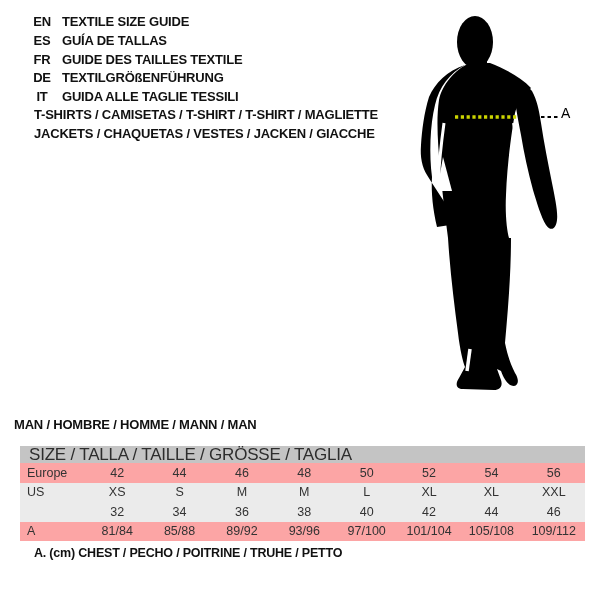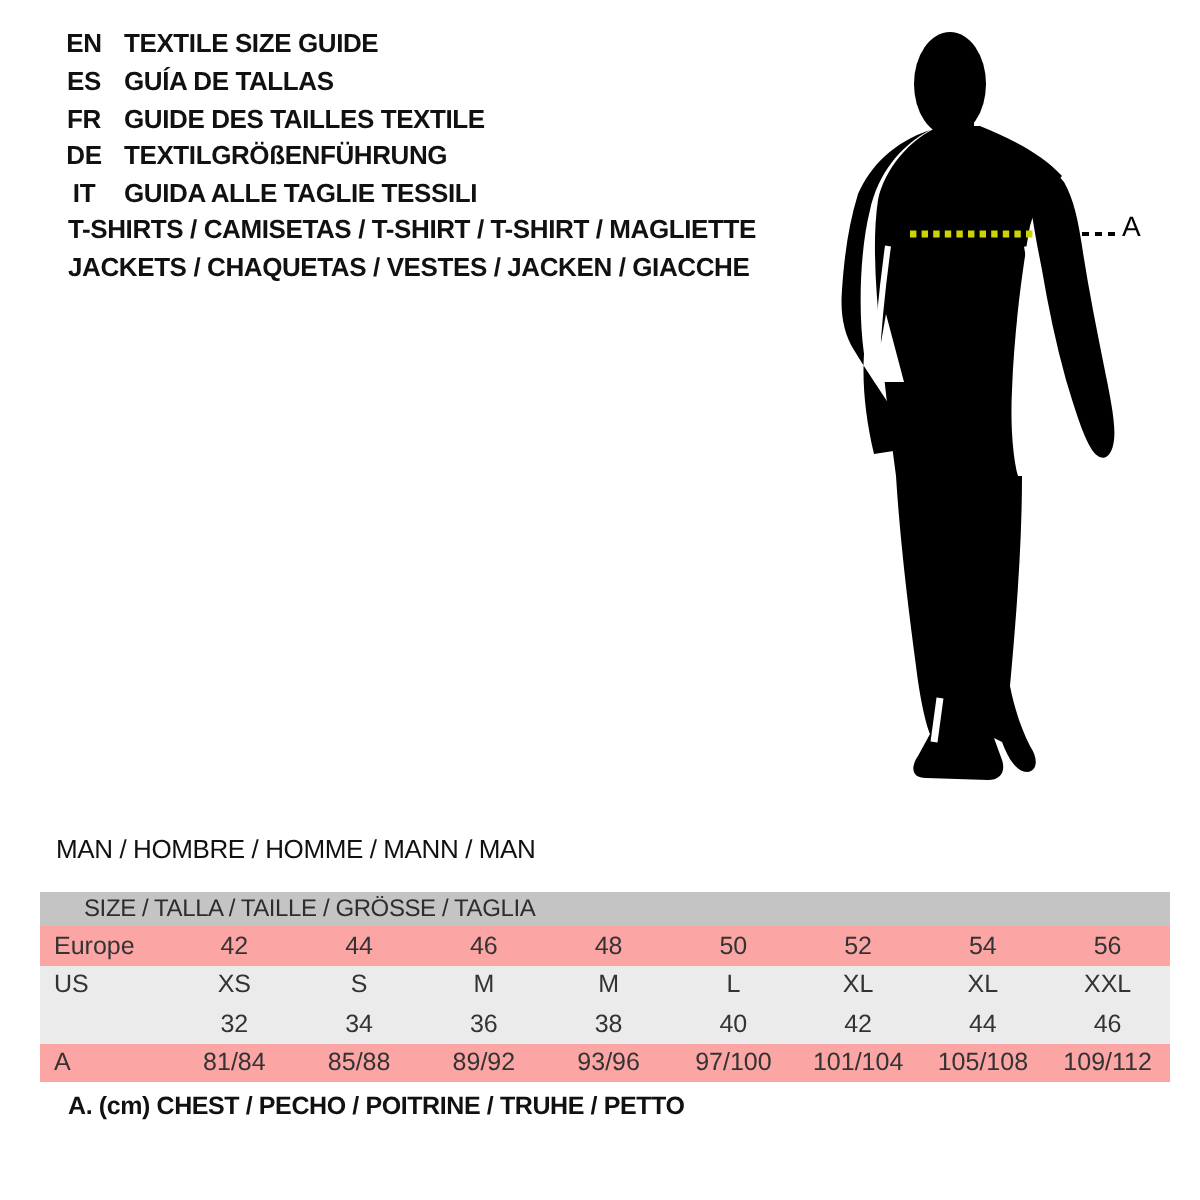--- a/index.html
+++ b/index.html
@@ -17,27 +17,27 @@
 
   
   .cats { left:34px; top:106px; font-weight:bold; font-size:13px;
           line-height:18.5px; letter-spacing:-0.2px; }
 
   
   .figure-wrap { left:395px; top:5px; width:185px; height:390px; }
   .a-label { left:561px; top:105px; font-size:14px; color:#000; }
 
   
-  .man-heading { left:28px; top:417px; font-weight:normal; font-size:13px;
+  .man-heading { left:14px; top:417px; font-weight:bold; font-size:13px;
                  letter-spacing:-0.2px; }
 
   
   .size-table { left:20px; top:446px; width:565px; font-size:12.5px; color:#333; }
-  .thead { background:#c4c4c4; height:17px; line-height:17px; padding-left:22px;
-           font-size:12px; color:#2d2d2d; letter-spacing:-0.2px; }
+  .thead { background:#c4c4c4; height:17px; line-height:17px; padding-left:9px;
+           font-size:17px; color:#2d2d2d; letter-spacing:-0.2px; }
   .trow { display:flex; align-items:center; height:19.5px; }
   .trow.white { background:#fca5a5; }
   .trow.shade { background:#ebebeb; }
   .tlabel { width:66px; padding-left:7px; box-sizing:border-box; }
   .tcell { flex:1; text-align:center; }
 
   
   .footnote { left:22px; top:546px; font-weight:bold; font-size:12.5px;
               letter-spacing:-0.2px;margin-left:12px; }
 </style>

